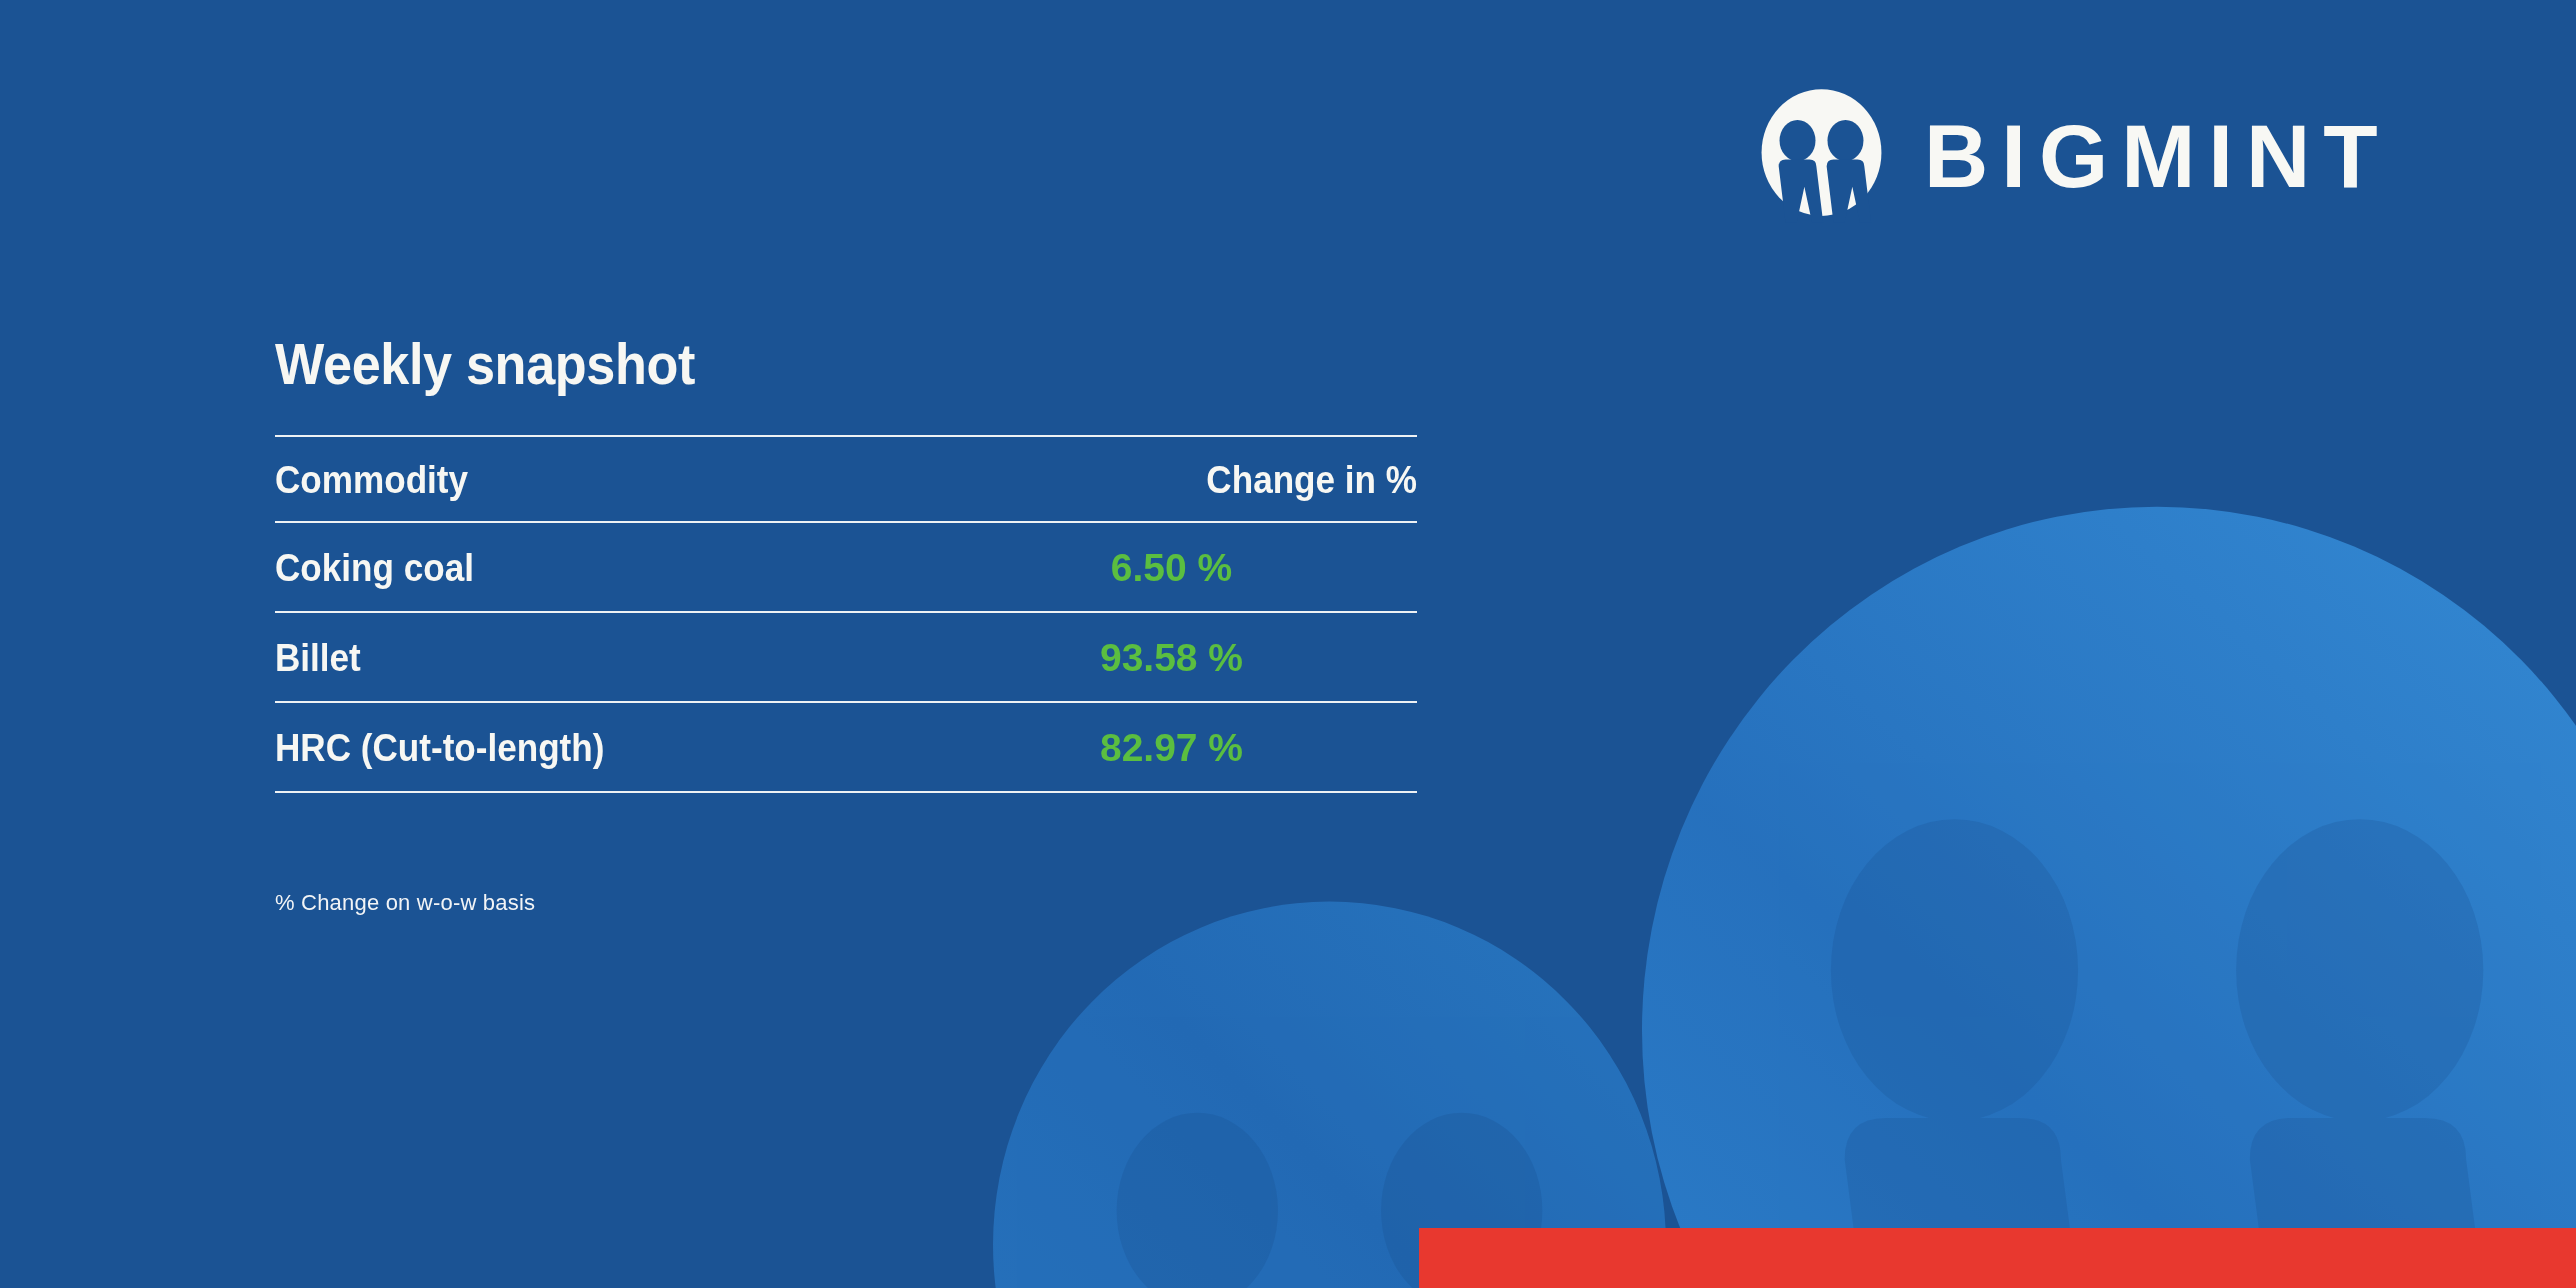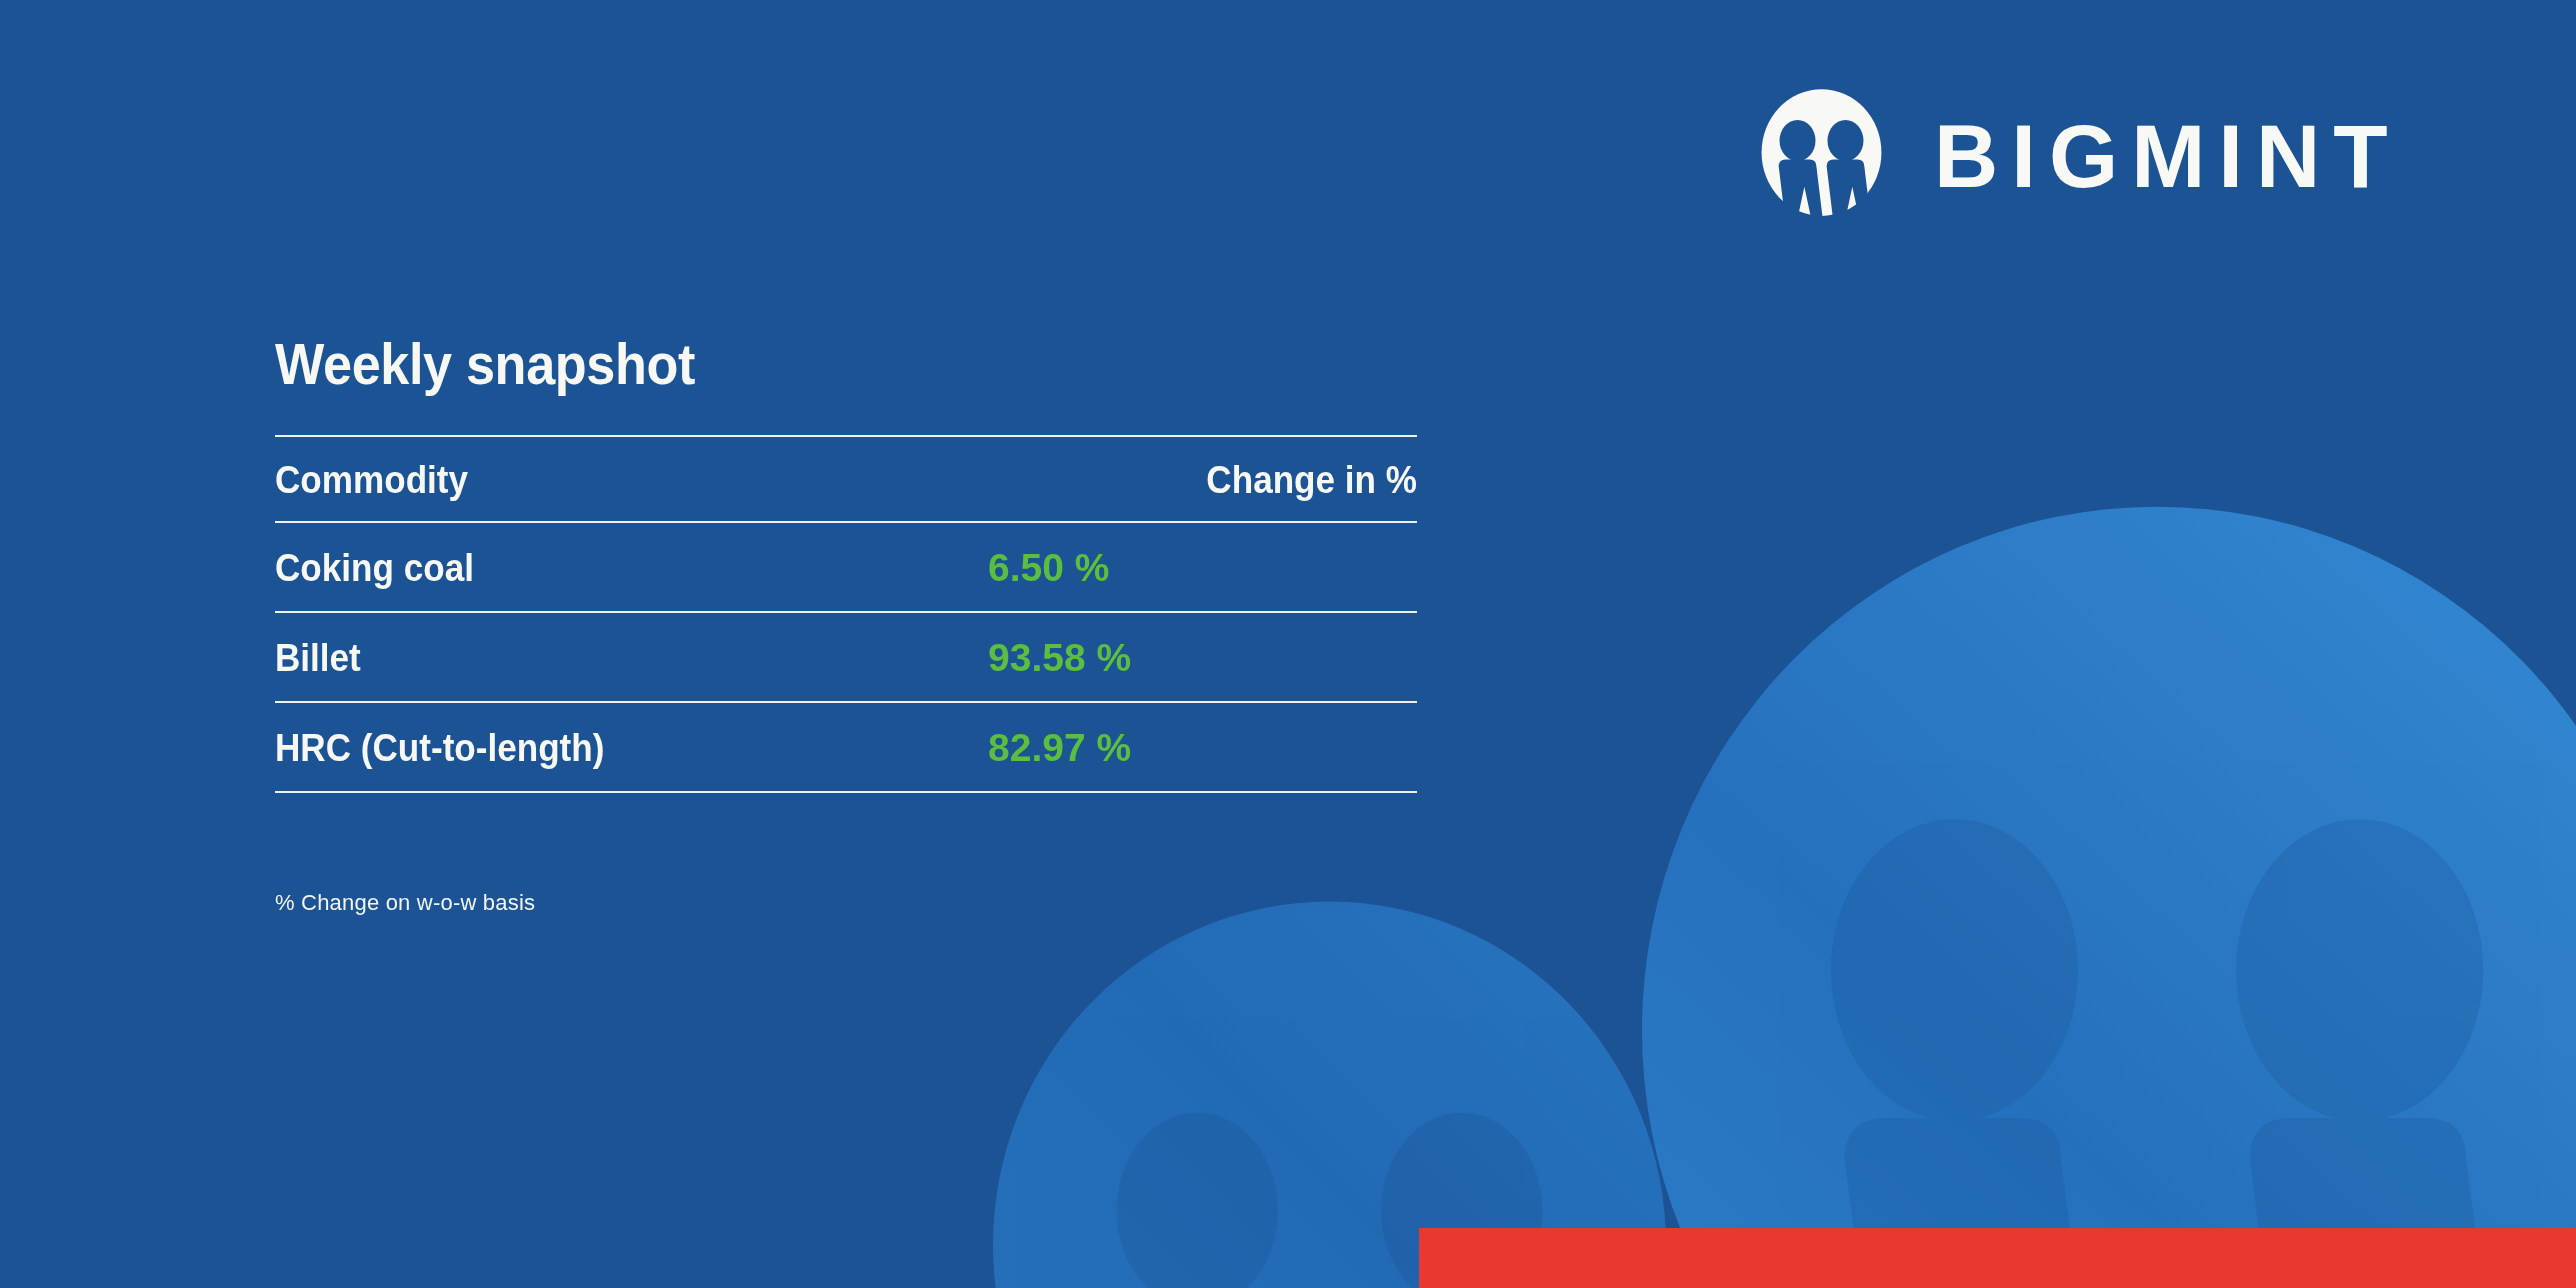--- a/index.html
+++ b/index.html
@@ -12,21 +12,21 @@
   .stage{position:absolute;inset:0;width:2576px;height:1288px;overflow:hidden;}
 
   
   .watermarks{position:absolute;inset:0;pointer-events:none;}
   .wm{position:absolute;}
 
   
   .brand{position:absolute;left:1753px;top:84px;display:flex;align-items:center;}
   .brand-mark{width:137px;height:144px;flex:0 0 auto;}
   .brand-word{
-    margin-left:44px;color:#f8f8f4;
+    margin-left:34px;color:#f8f8f4;
     font-size:89px;font-weight:700;letter-spacing:13px;line-height:1;
     white-space:nowrap;font-family:"Liberation Sans","DejaVu Sans",sans-serif;
   }
 
   
   .panel{position:absolute;left:275px;top:335px;width:1142px;}
   .panel-title{
     color:#f7f7f3;font-size:58px;font-weight:700;line-height:1;
     letter-spacing:-0.4px;margin:0 0 31px 0;
     transform:scaleX(.90);transform-origin:left center;white-space:nowrap;
@@ -50,21 +50,21 @@
   }
   .cell-head-name{
     color:#f7f7f3;font-size:39px;font-weight:700;line-height:1;text-align:left;
     transform:scaleX(.90);transform-origin:left center;white-space:nowrap;
   }
   .cell-head-val{
     color:#f7f7f3;font-size:39px;font-weight:700;line-height:1;text-align:right;
     transform:scaleX(.90);transform-origin:right center;white-space:nowrap;
   }
   .cell-val{
-    font-size:39px;font-weight:700;line-height:1;text-align:left;
+    font-size:39px;font-weight:700;line-height:1;text-align:center;
     padding-right:62px;white-space:nowrap;
   }
   .up{color:#5bbe40;}
   .down{color:#e8332c;}
 
   .footnote{
     position:absolute;left:275px;top:890px;
     color:#f2f4f6;font-size:22px;font-weight:400;line-height:1.2;
     letter-spacing:0.2px;white-space:nowrap;
   }

